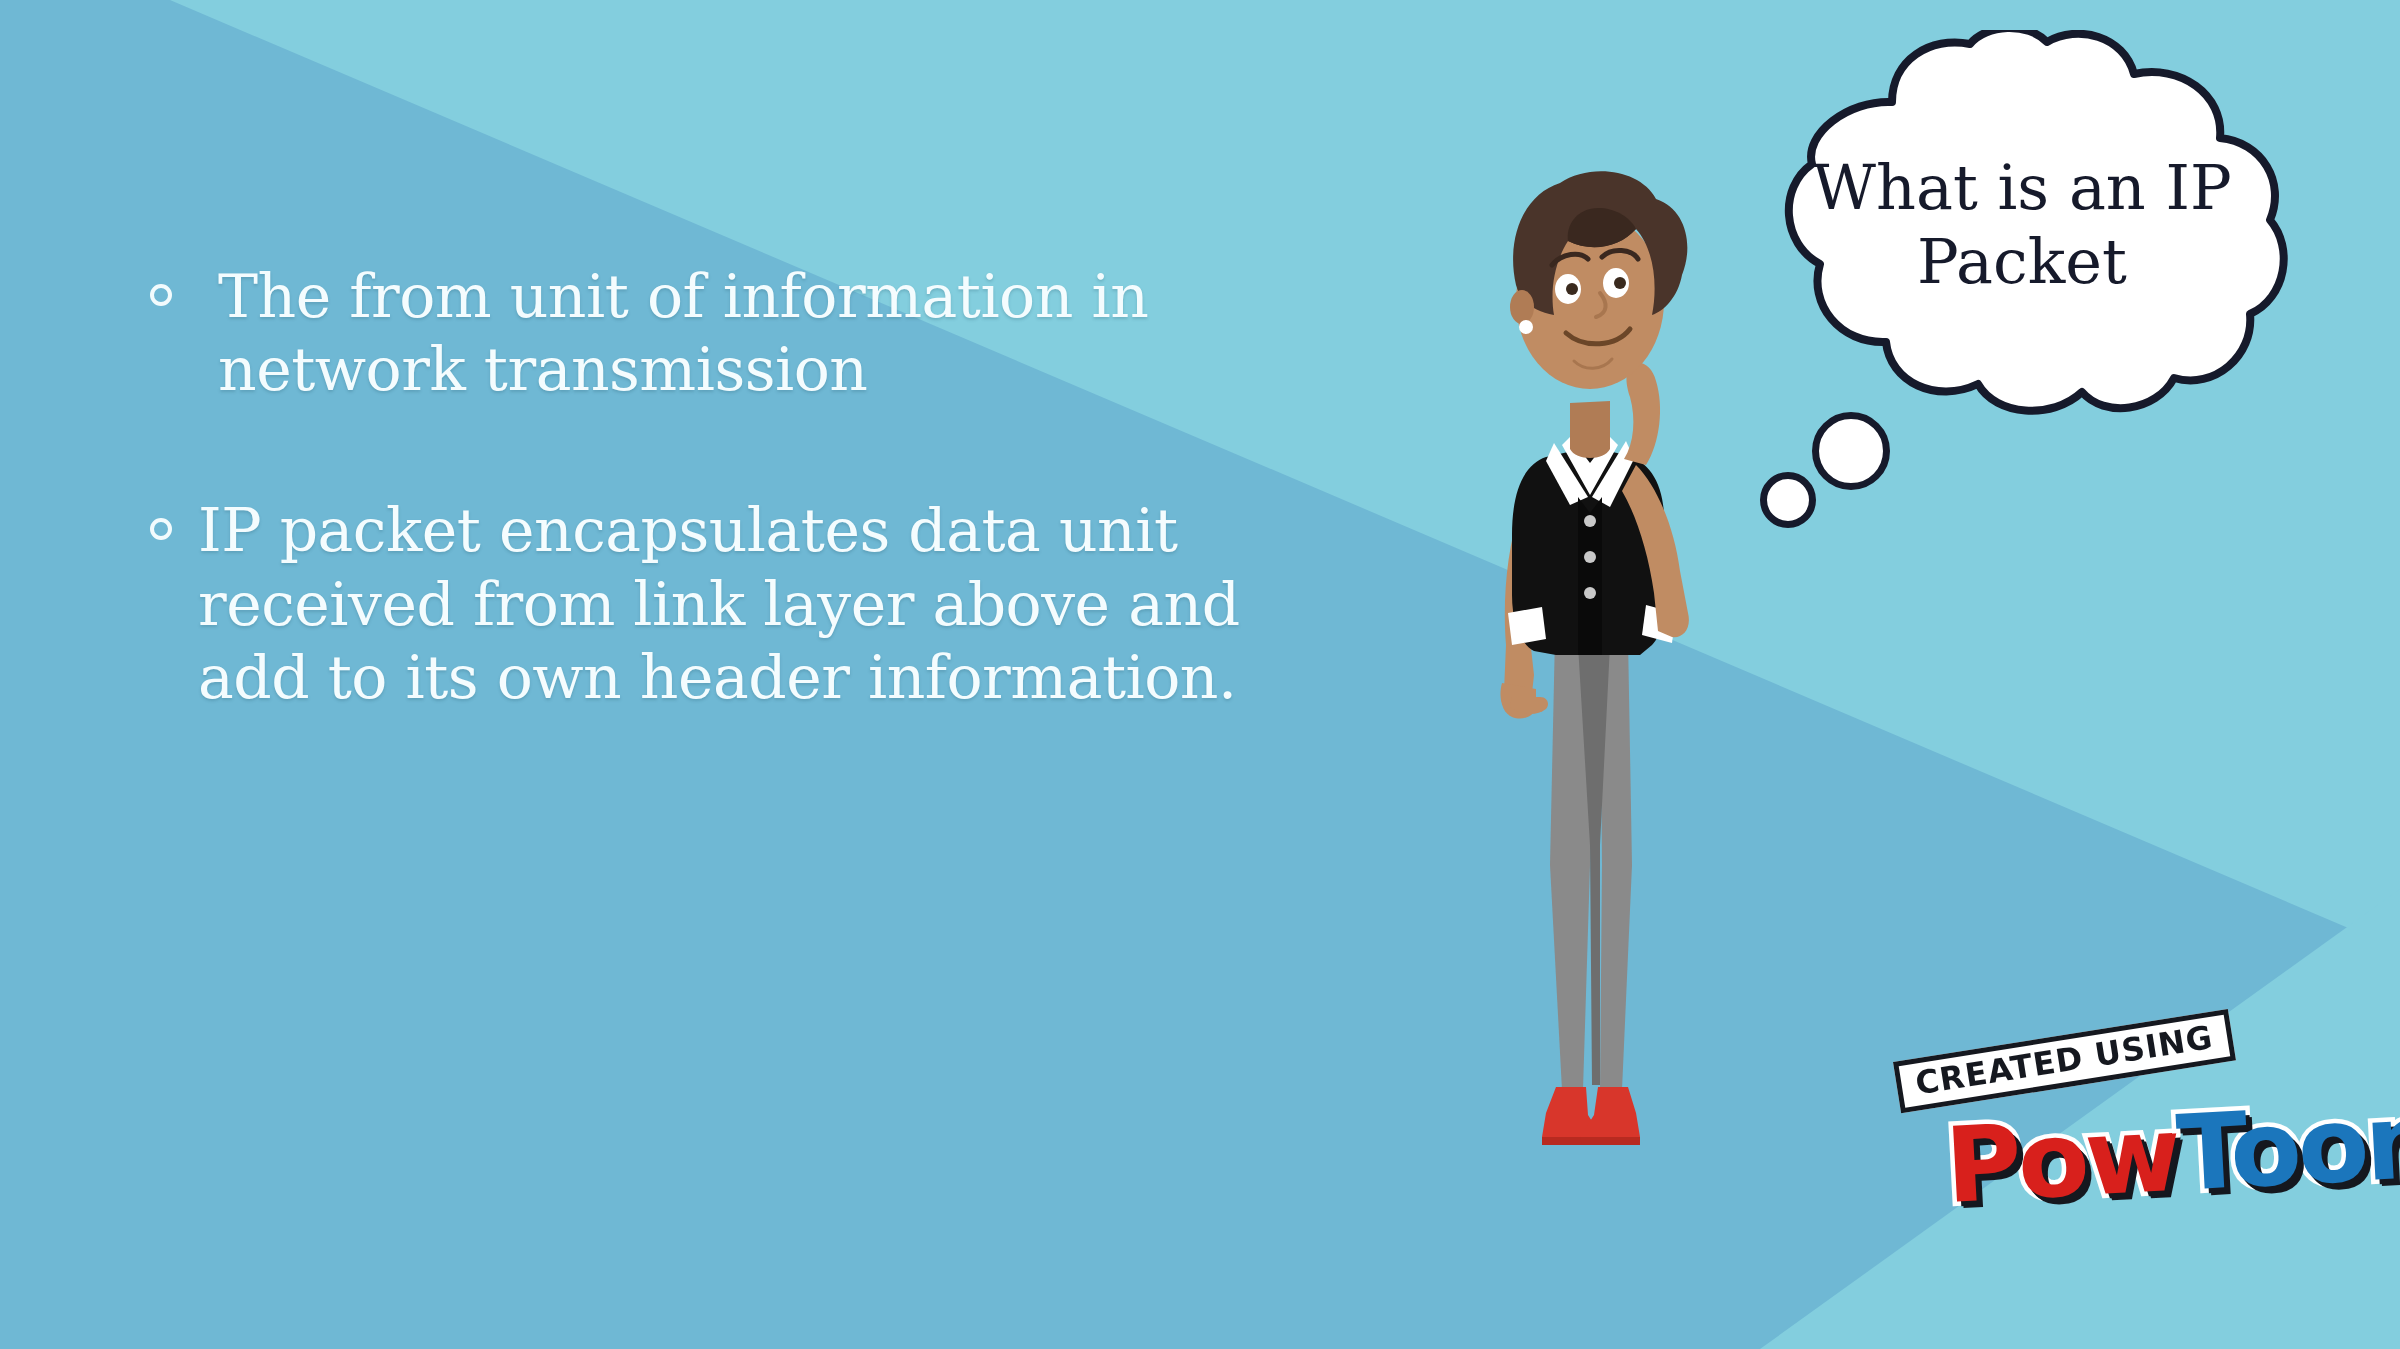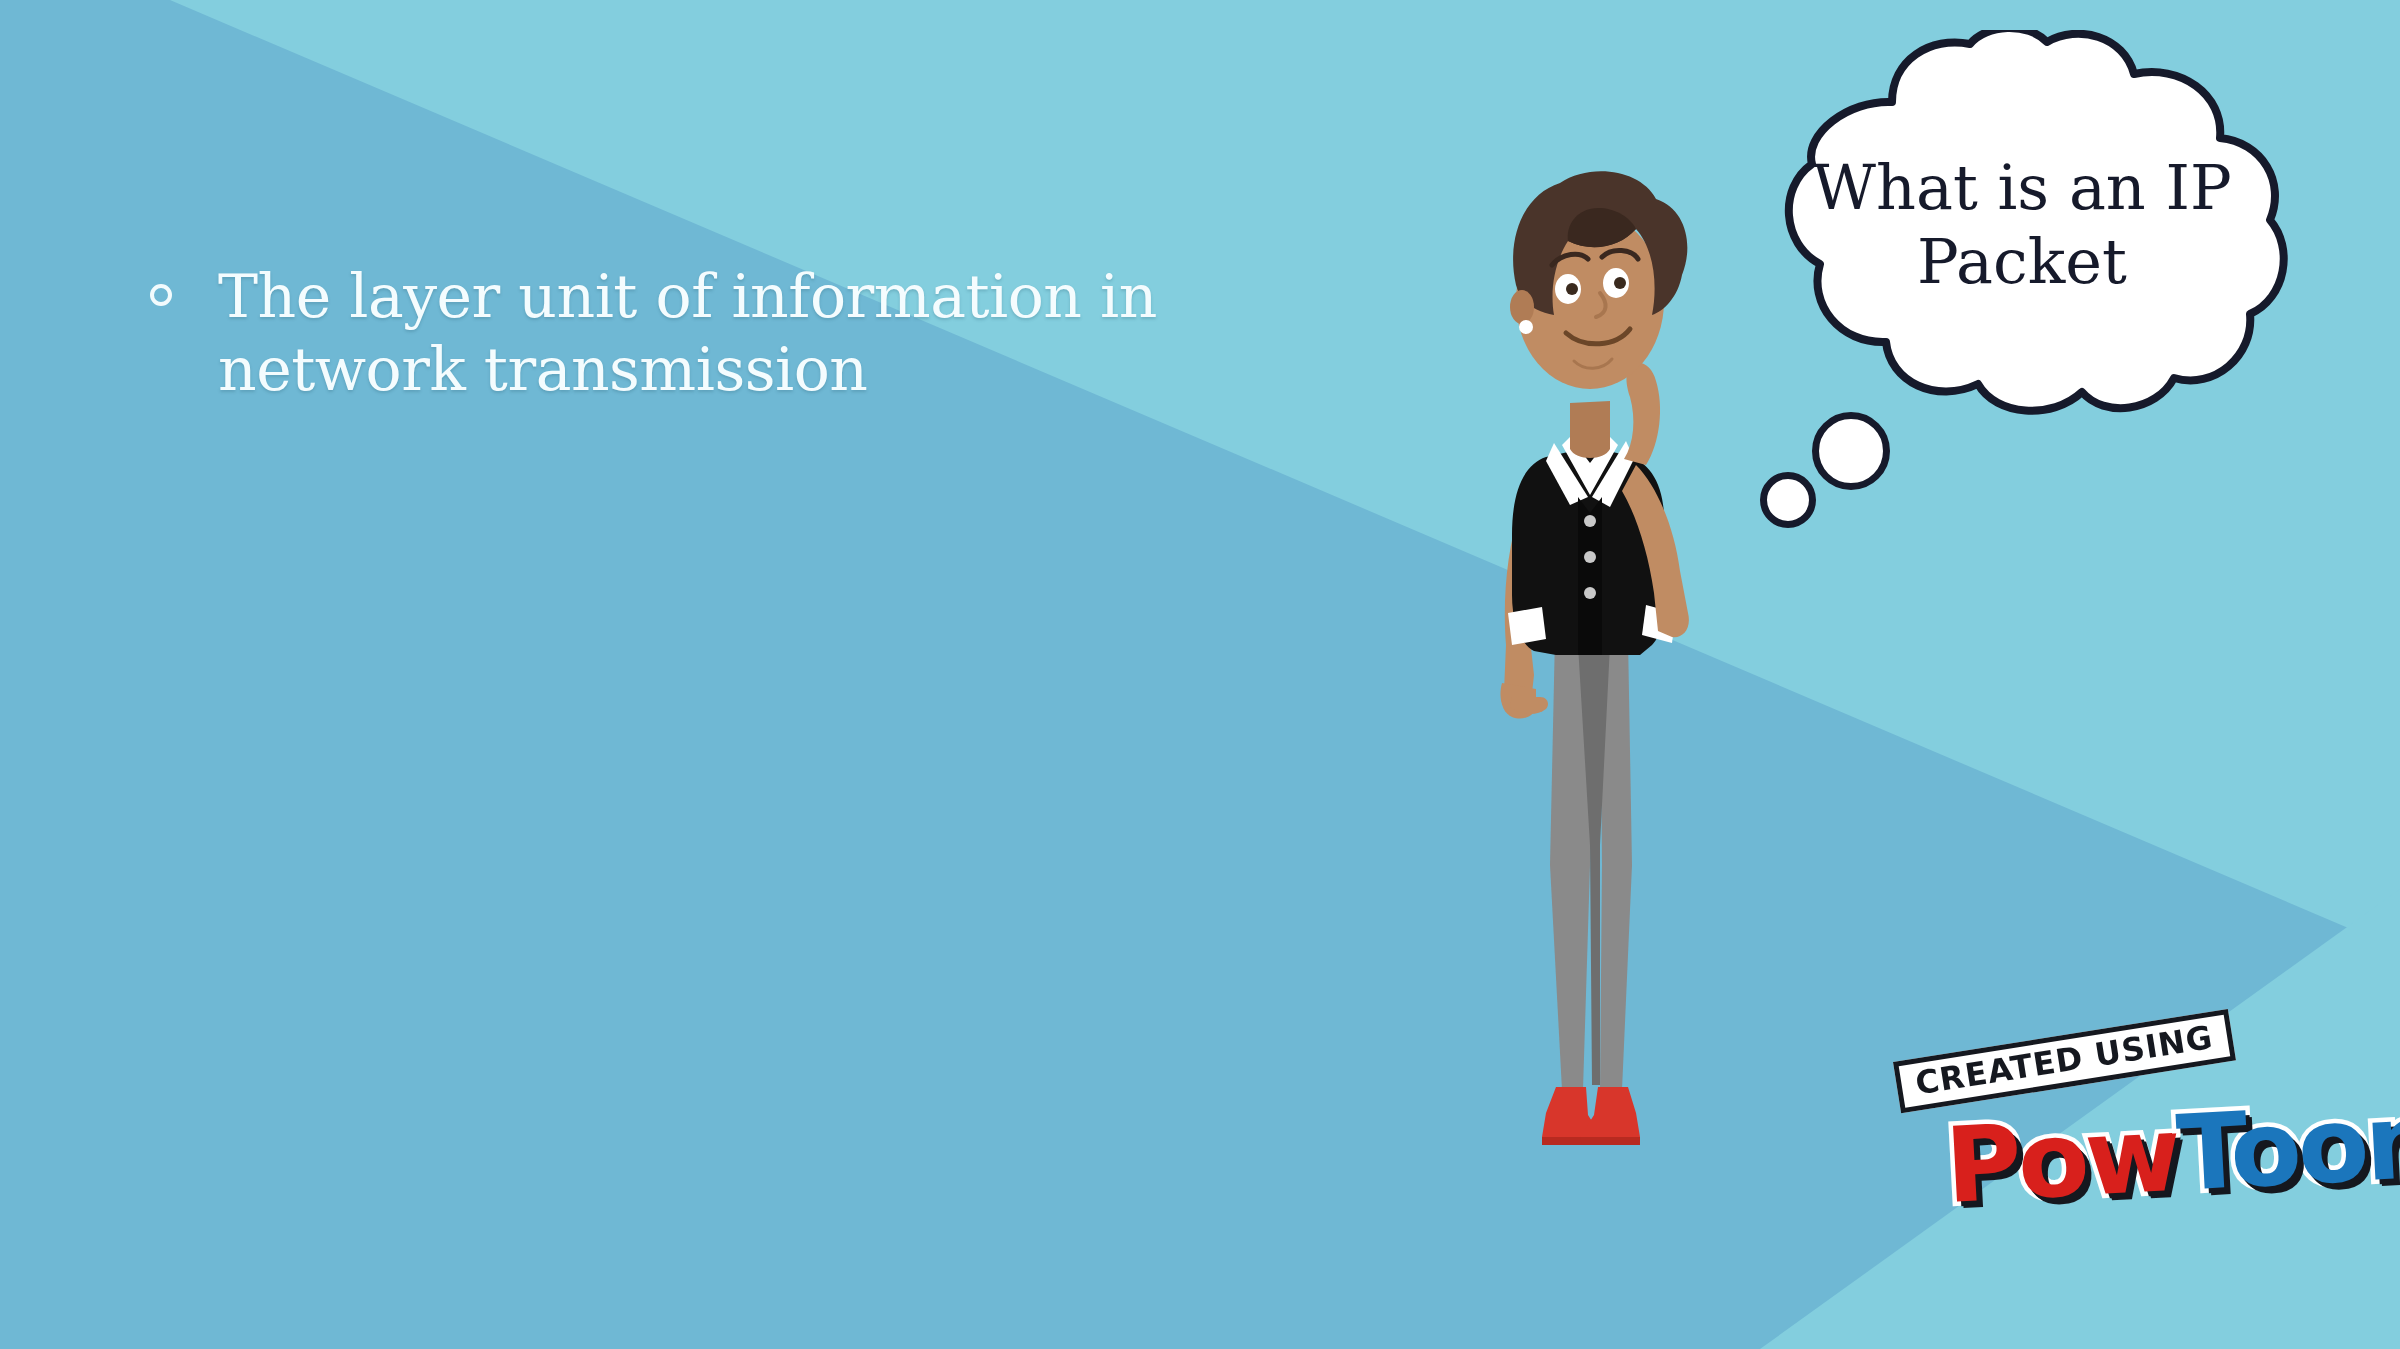--- a/index.html
+++ b/index.html
@@ -182,26 +182,35 @@
 
   <div class="bg-base"></div>
   <div class="bg-light-2"></div>
   <div class="bg-light-corner"></div>
 
   <div class="bullets">
 
     <div class="bullet-row b1">
       <span class="bullet-marker"></span>
       <div class="bullet-text">
-        <span class="bullet-line">The layer unit of information</span>
+        <span class="bullet-line">The from unit of information</span>
         <span class="bullet-line">in network transmission</span>
       </div>
     </div>
 
 
+    <div class="bullet-row b3">
+      <span class="bullet-marker"></span>
+      <div class="bullet-text">
+        <span class="bullet-line">IP packet encapsulates data unit</span>
+        <span class="bullet-line">received from link layer above</span>
+        <span class="bullet-line">and add to its own header</span>
+        <span class="bullet-line">information.</span>
+      </div>
+    </div>
 
   </div>
 
   <div class="thought-bubble">
     <svg viewBox="0 0 560 390" xmlns="http://www.w3.org/2000/svg">
       <path d="M150 72
                C150 30 188 6 228 14
                C244 -6 286 -8 305 12
                C336 -6 382 6 392 44
                C438 34 482 64 478 108

